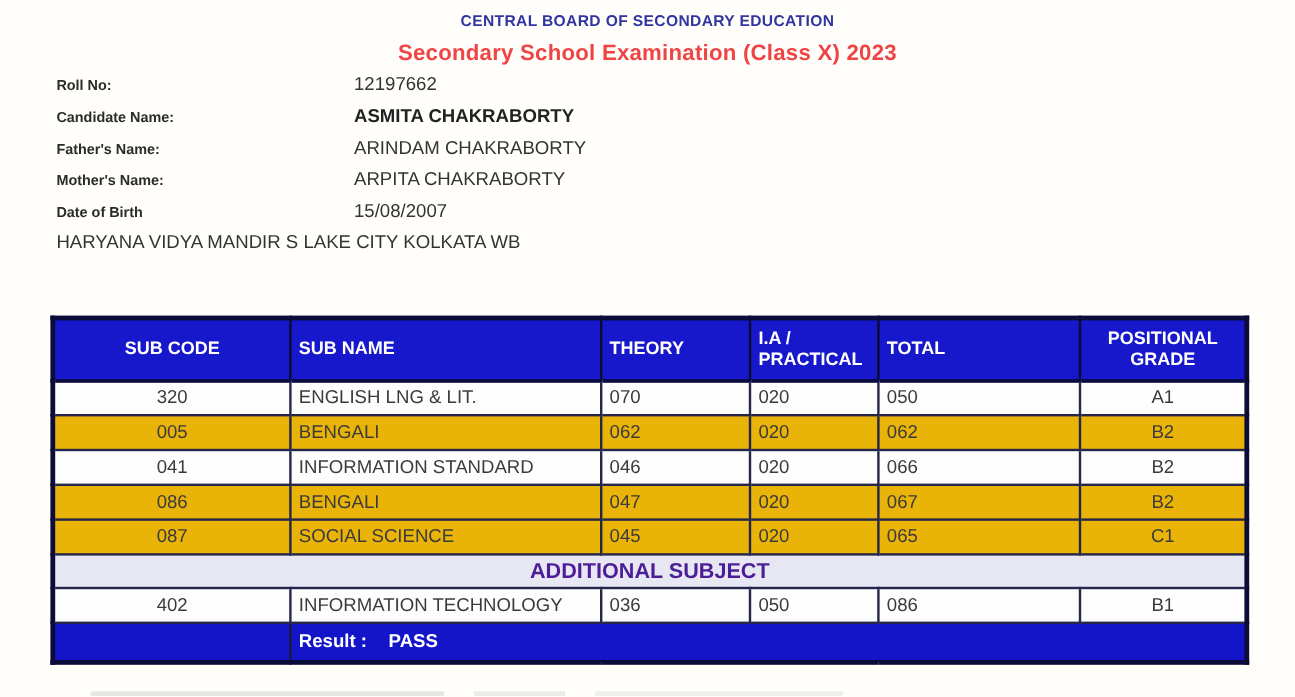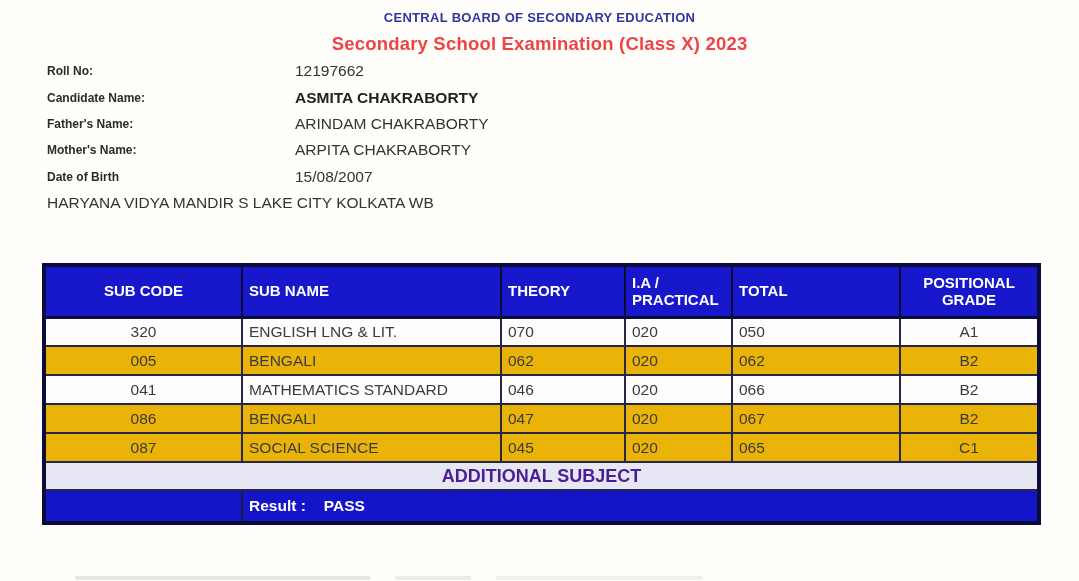--- a/index.html
+++ b/index.html
@@ -136,21 +136,21 @@
       <tr class="lav">
         <td class="ac">005</td>
         <td class="al">BENGALI</td>
         <td class="al">062</td>
         <td class="al">020</td>
         <td class="al">062</td>
         <td class="ac">B2</td>
       </tr>
       <tr>
         <td class="ac">041</td>
-        <td class="al">MATHEMATICS STANDARD</td>
+        <td class="al">INFORMATION STANDARD</td>
         <td class="al">046</td>
         <td class="al">020</td>
         <td class="al">066</td>
         <td class="ac">B2</td>
       </tr>
       <tr class="lav">
         <td class="ac">086</td>
         <td class="al">BENGALI</td>
         <td class="al">047</td>
         <td class="al">020</td>
@@ -161,20 +161,28 @@
         <td class="ac">087</td>
         <td class="al">SOCIAL SCIENCE</td>
         <td class="al">045</td>
         <td class="al">020</td>
         <td class="al">065</td>
         <td class="ac">C1</td>
       </tr>
       <tr class="section-row">
         <td colspan="6">ADDITIONAL SUBJECT</td>
       </tr>
+      <tr>
+        <td class="ac">402</td>
+        <td class="al">INFORMATION TECHNOLOGY</td>
+        <td class="al">036</td>
+        <td class="al">050</td>
+        <td class="al">086</td>
+        <td class="ac">B1</td>
+      </tr>
       <tr class="result-row">
         <td class="result-spacer"></td>
         <td colspan="5" class="result-text">
           <span>Result :</span><span class="result-value">PASS</span>
         </td>
       </tr>
     </tbody>
   </table>
 </div>
 

